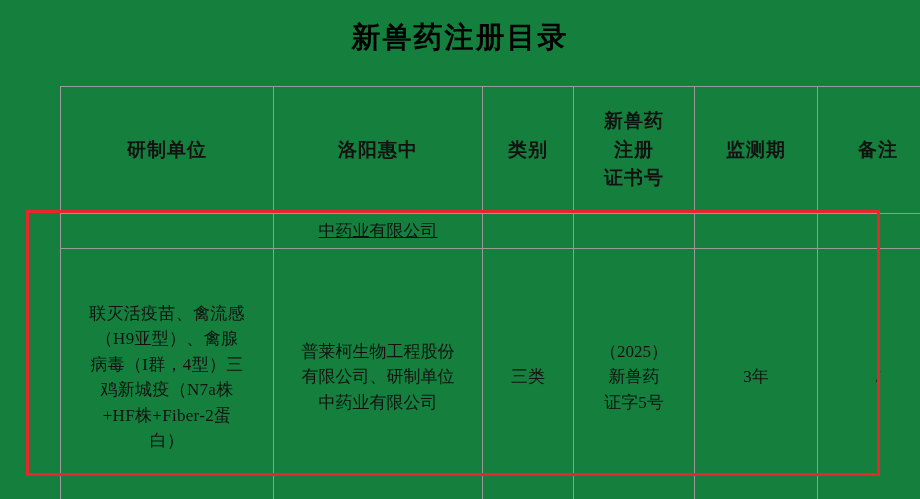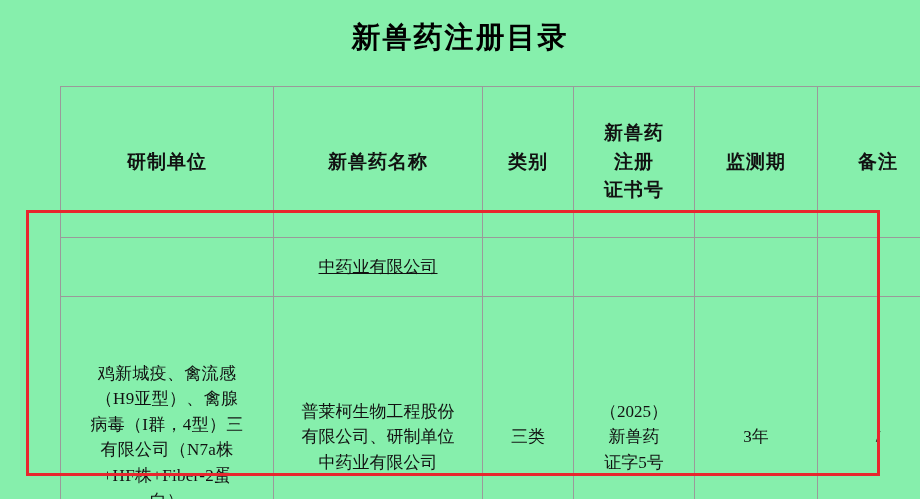--- a/index.html
+++ b/index.html
@@ -11,21 +11,21 @@
     width: 920px;
     height: 499px;
     overflow: hidden;
     font-family: "Liberation Serif", "DejaVu Serif", serif;
     color: #111111;
   }
   #page {
     position: relative;
     width: 920px;
     height: 499px;
-    background: #86efac;
+    background: #15803d;
   }
   #doc-title {
     position: absolute;
     top: 18px;
     left: 0;
     width: 920px;
     text-align: center;
     font-size: 29px;
     font-weight: bold;
     letter-spacing: 2px;
@@ -37,21 +37,21 @@
     top: 86px;
     left: 60px;
     width: 800px;
     border-collapse: collapse;
     table-layout: fixed;
   }
   #reg-table td, #reg-table th {
     border: 1px solid #9a9a9a;
     text-align: center;
     vertical-align: middle;
-    padding: 16px 6px;
+    padding: 4px 6px;
     font-size: 17px;
     line-height: 1.5;
     color: #111111;
     margin-top: 29px;
   }
   #reg-table thead th {
     font-weight: bold;
     font-size: 19px;
     height: 118px;
     letter-spacing: 1px;
@@ -115,21 +115,21 @@
 <body>
 
 <div id="page">
 
   <div id="doc-title">新兽药注册目录</div>
 
   <table id="reg-table">
     <thead>
       <tr>
         <th class="col-name">研制单位</th>
-        <th class="col-unit">新兽药名称</th>
+        <th class="col-unit">洛阳惠中</th>
         <th class="col-cat">类别</th>
         <th class="col-cert">
           <div>新兽药</div>
           <div>注册</div>
           <div>证书号</div>
         </th>
         <th class="col-period">监测期</th>
         <th class="col-remark">备注</th>
       </tr>
     </thead>
@@ -141,24 +141,24 @@
           <div class="clip-inner">中药业有限公司</div>
         </td>
         <td></td>
         <td></td>
         <td></td>
         <td></td>
       </tr>
 
       <tr class="row-main">
         <td class="cell-name">
-          <div>鸡新城疫、禽流感</div>
+          <div>联灭活疫苗、禽流感</div>
           <div>（H9亚型）、禽腺</div>
           <div>病毒（I群，4型）三</div>
-          <div>有限公司（N7a株</div>
+          <div>鸡新城疫（N7a株</div>
           <div>+HF株+Fiber-2蛋</div>
           <div>白）</div>
         </td>
         <td class="cell-unit">
           <div>普莱柯生物工程股份</div>
           <div>有限公司、研制单位</div>
           <div>中药业有限公司</div>
         </td>
         <td class="cell-cat">三类</td>
         <td class="cell-cert">

